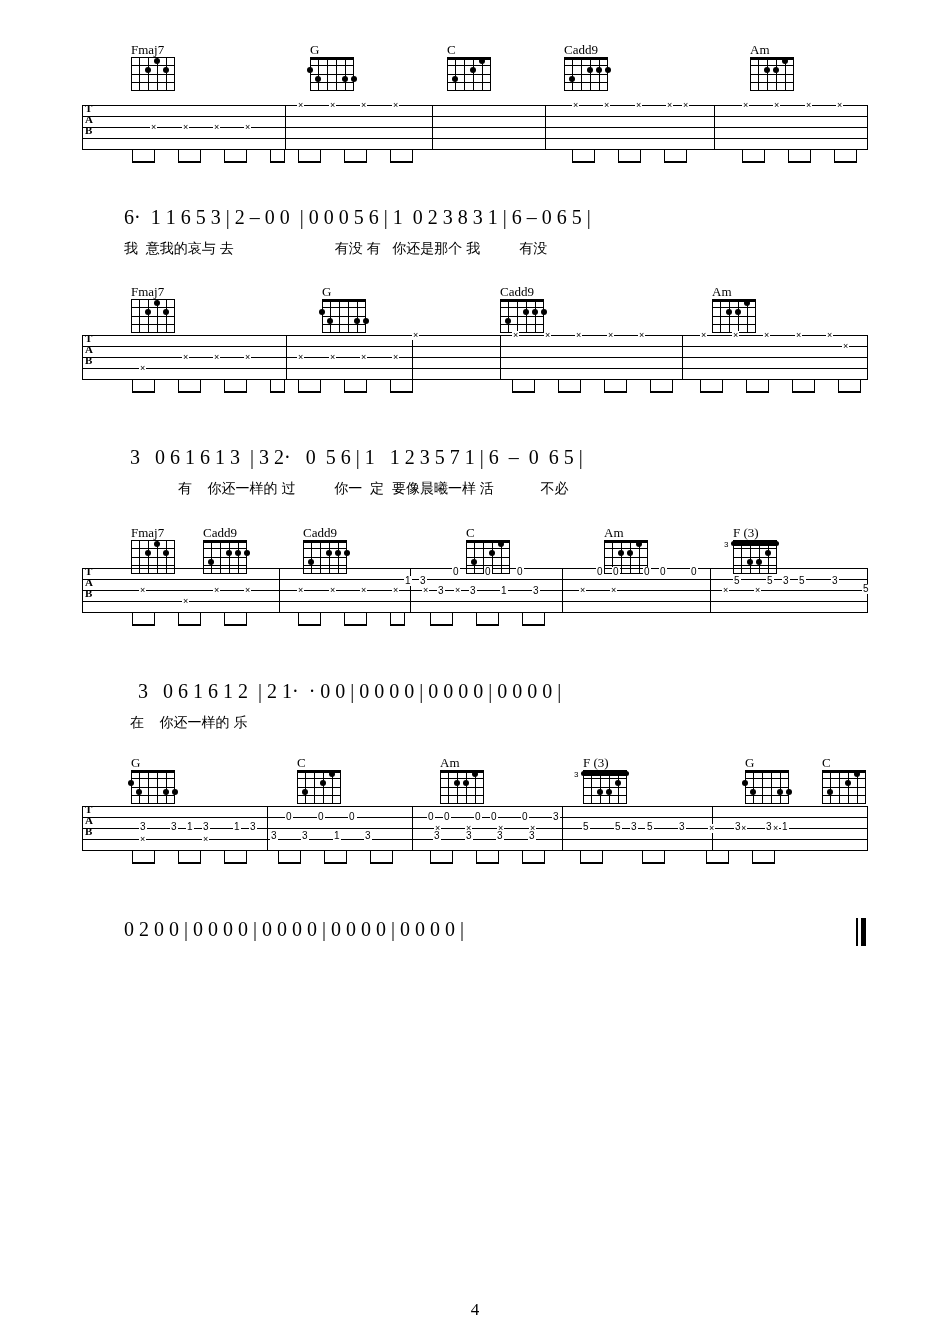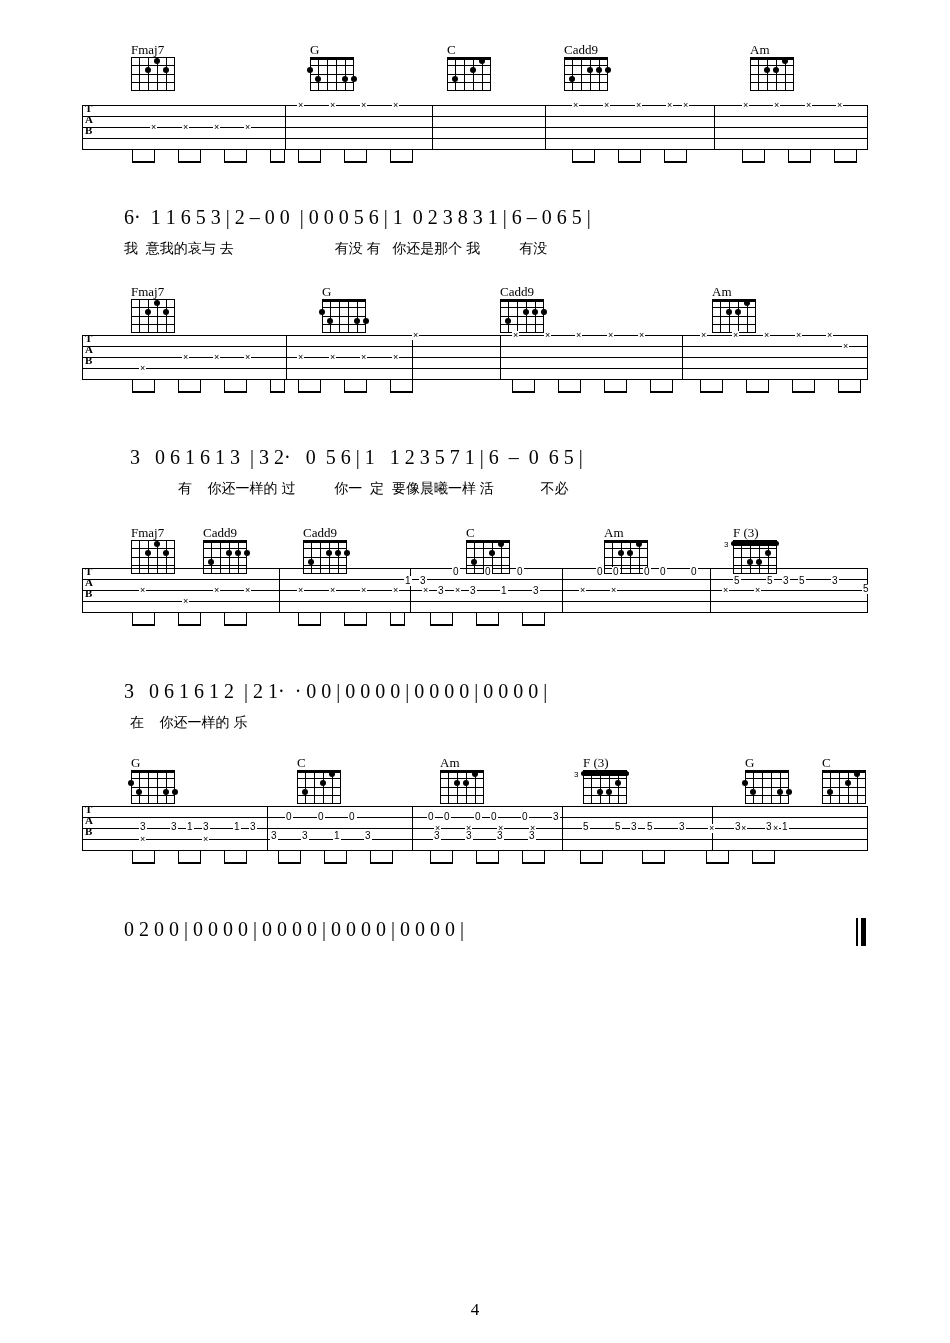--- a/index.html
+++ b/index.html
@@ -640,21 +640,21 @@
       <div class="tnum" style="position:absolute;left:659px;top:567px;">0</div>
       <div class="tnum" style="position:absolute;left:690px;top:567px;">0</div>
       <div class="tnum" style="position:absolute;left:733px;top:576px;">5</div>
       <div class="tnum" style="position:absolute;left:766px;top:576px;">5</div>
       <div class="tnum" style="position:absolute;left:782px;top:576px;">3</div>
       <div class="tnum" style="position:absolute;left:798px;top:576px;">5</div>
       <div class="tnum" style="position:absolute;left:831px;top:576px;">3</div>
       <div class="tnum" style="position:absolute;left:862px;top:584px;">5</div>
     </div>
 
-    <div class="notation" style="left:124px;top:680px;">3   0 6 1 6 1 2  | 2 1·  · 0 0 | 0 0 0 0 | 0 0 0 0 | 0 0 0 0 |</div>
+    <div class="notation" style="left:138px;top:680px;">3   0 6 1 6 1 2  | 2 1·  · 0 0 | 0 0 0 0 | 0 0 0 0 | 0 0 0 0 |</div>
     <div class="lyrics" style="left:130px;top:714px;">在    你还一样的 乐</div>
   </div>
 
   <div>
     <div class="chordbox" style="left:131px;top:757px;">
       <div class="chordname">G</div>
       <div class="grid">
         <div class="nut"></div>
         <div class="hline" style="top:8px;"></div>
           <div class="hline" style="top:17px;"></div>

